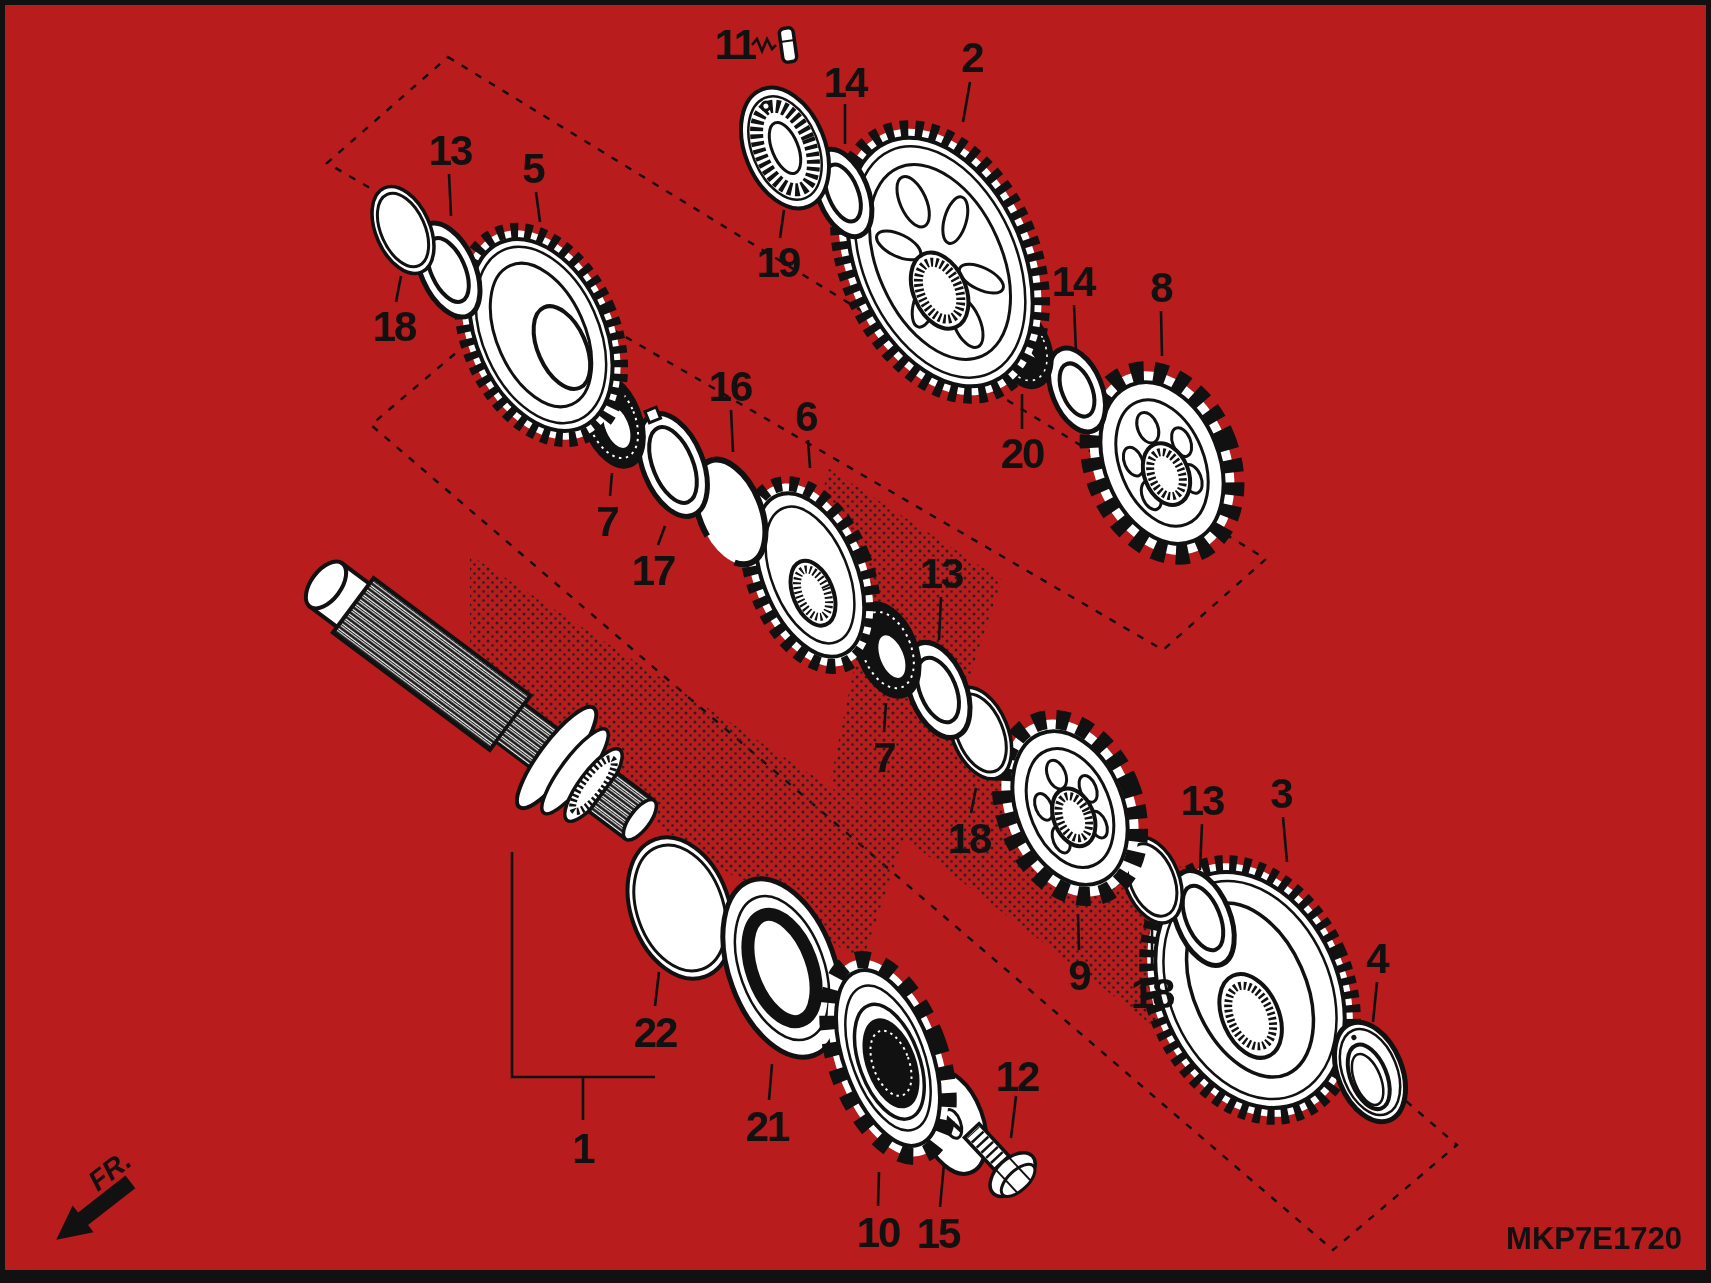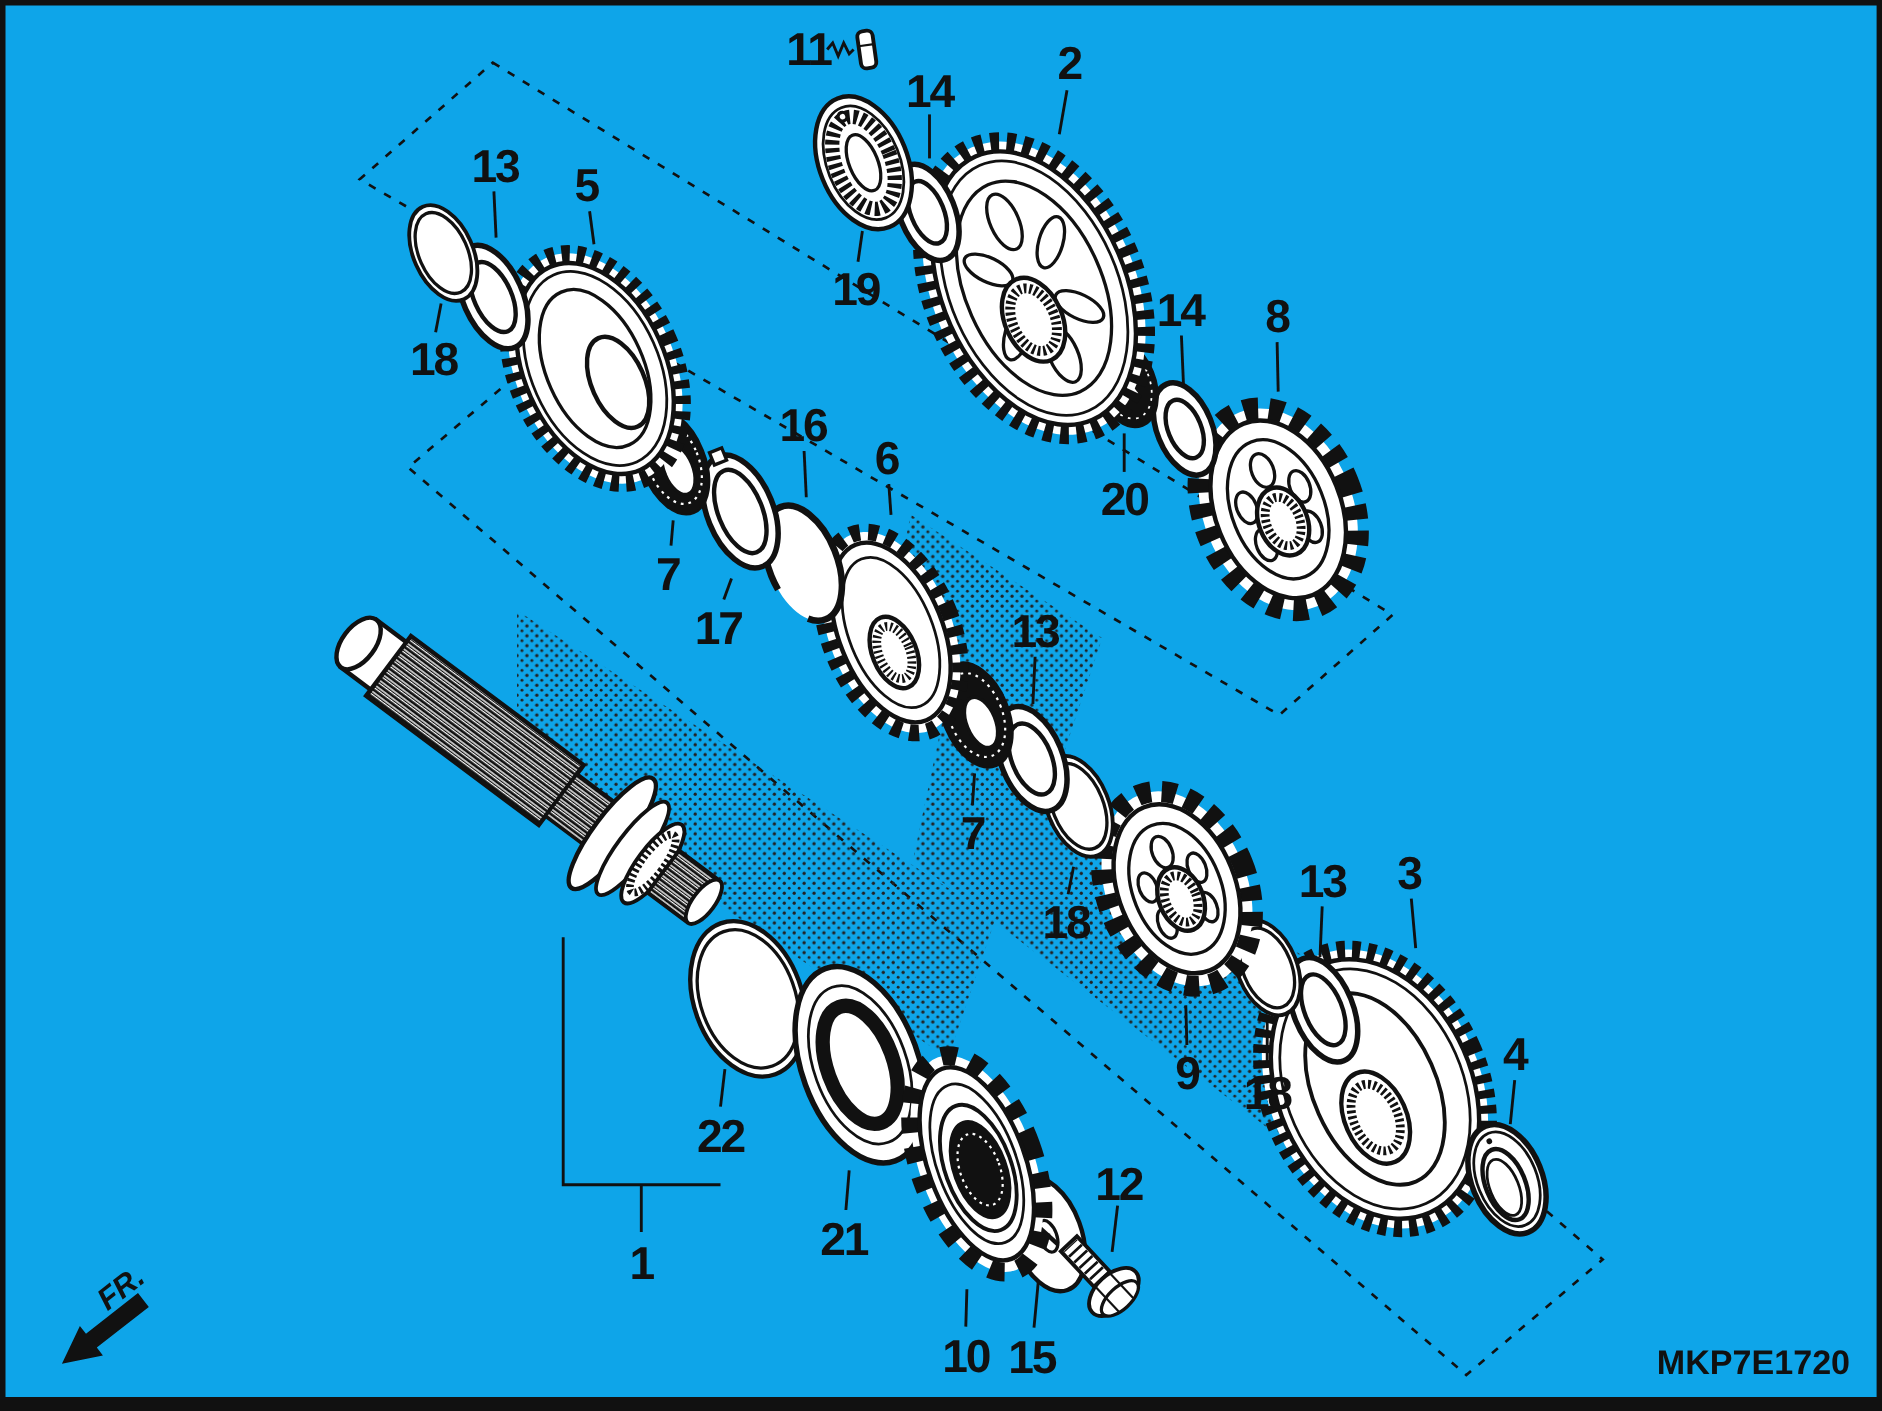--- a/index.html
+++ b/index.html
@@ -1,16 +1,16 @@
 <!DOCTYPE html>
 <html><head>
 <meta charset="utf-8">
 <style>
   html,body{margin:0;padding:0;background:#e8e8e8;}
-  .page{position:relative;width:1711px;height:1283px;background:#0ea5e9;overflow:hidden;}
+  .page{position:relative;width:1711px;height:1283px;background:#b91c1c;overflow:hidden;}
   svg{display:block;}
   .box{fill:none;stroke:#111;stroke-width:2.4;stroke-dasharray:7 9;}
   .stip{fill:url(#dots);stroke:none;}
   .lbl{font-family:"Liberation Sans","DejaVu Sans",sans-serif;font-weight:bold;font-size:42px;
        letter-spacing:-2px;fill:#111;text-anchor:middle;}
   .code{font-family:"Liberation Sans","DejaVu Sans",sans-serif;font-weight:bold;font-size:31px;
        letter-spacing:0px;fill:#111;text-anchor:middle;}
   .fr{font-family:"Liberation Sans","DejaVu Sans",sans-serif;font-weight:bold;font-size:28px;
        fill:#111;text-anchor:start;font-style:italic;}
   .ld{stroke:#111;stroke-width:2.6;fill:none;}

